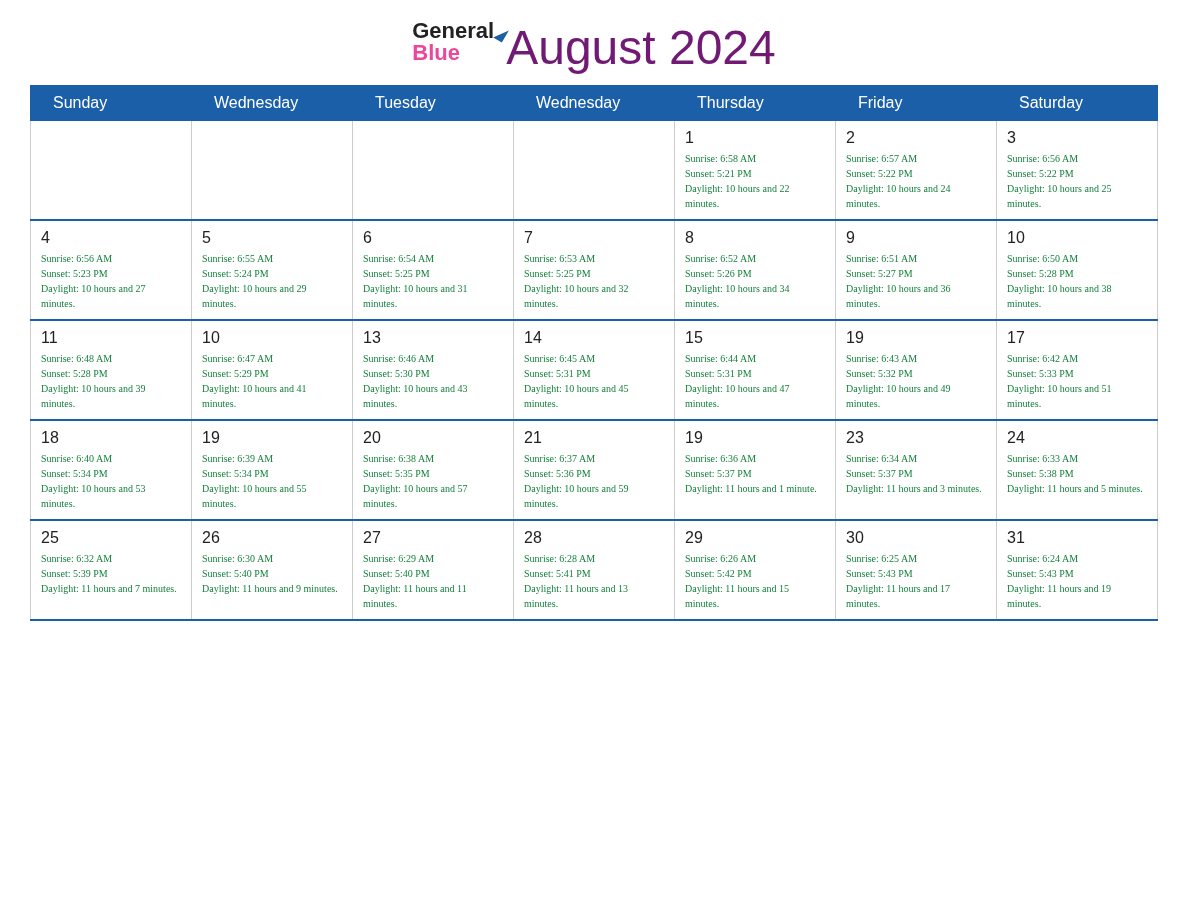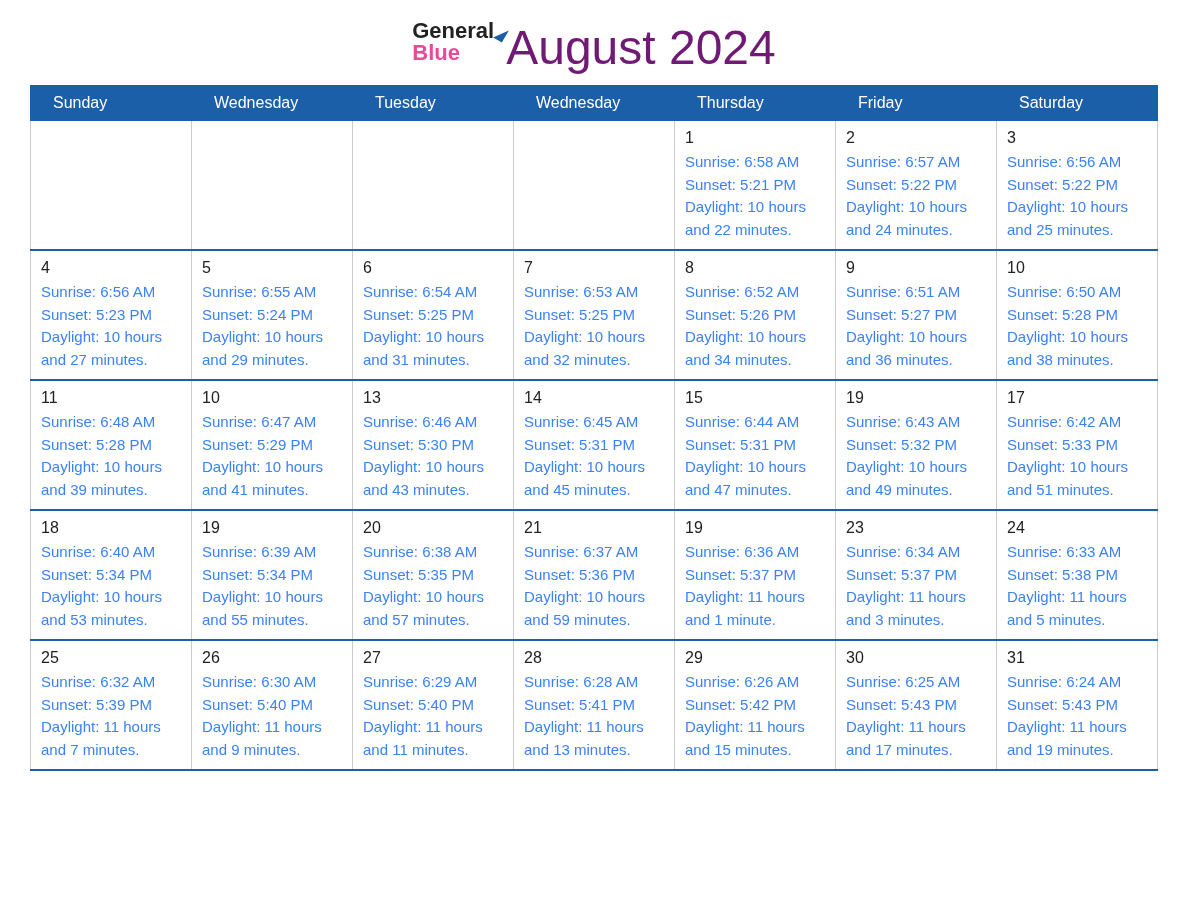--- a/index.html
+++ b/index.html
@@ -80,23 +80,24 @@
     .calendar-table tbody tr {
       border-bottom: 2px solid #1a5fa8;
     }
     .day-number {
       font-size: 16px;
       font-weight: normal;
       margin-bottom: 4px;
       color: #222;
     }
     .day-info {
-      color: #3b82f6;
-      font-size: 15px;
+      color: #15803d;
+      font-size: 10px;
       line-height: 1.5;
+      font-family: Liberation Serif, serif;
     }
     .empty-cell {
       background: #fff;
     }
   </style>
 </head>
 <body>
 
 <div class="header-row">
   <div class="logo">

